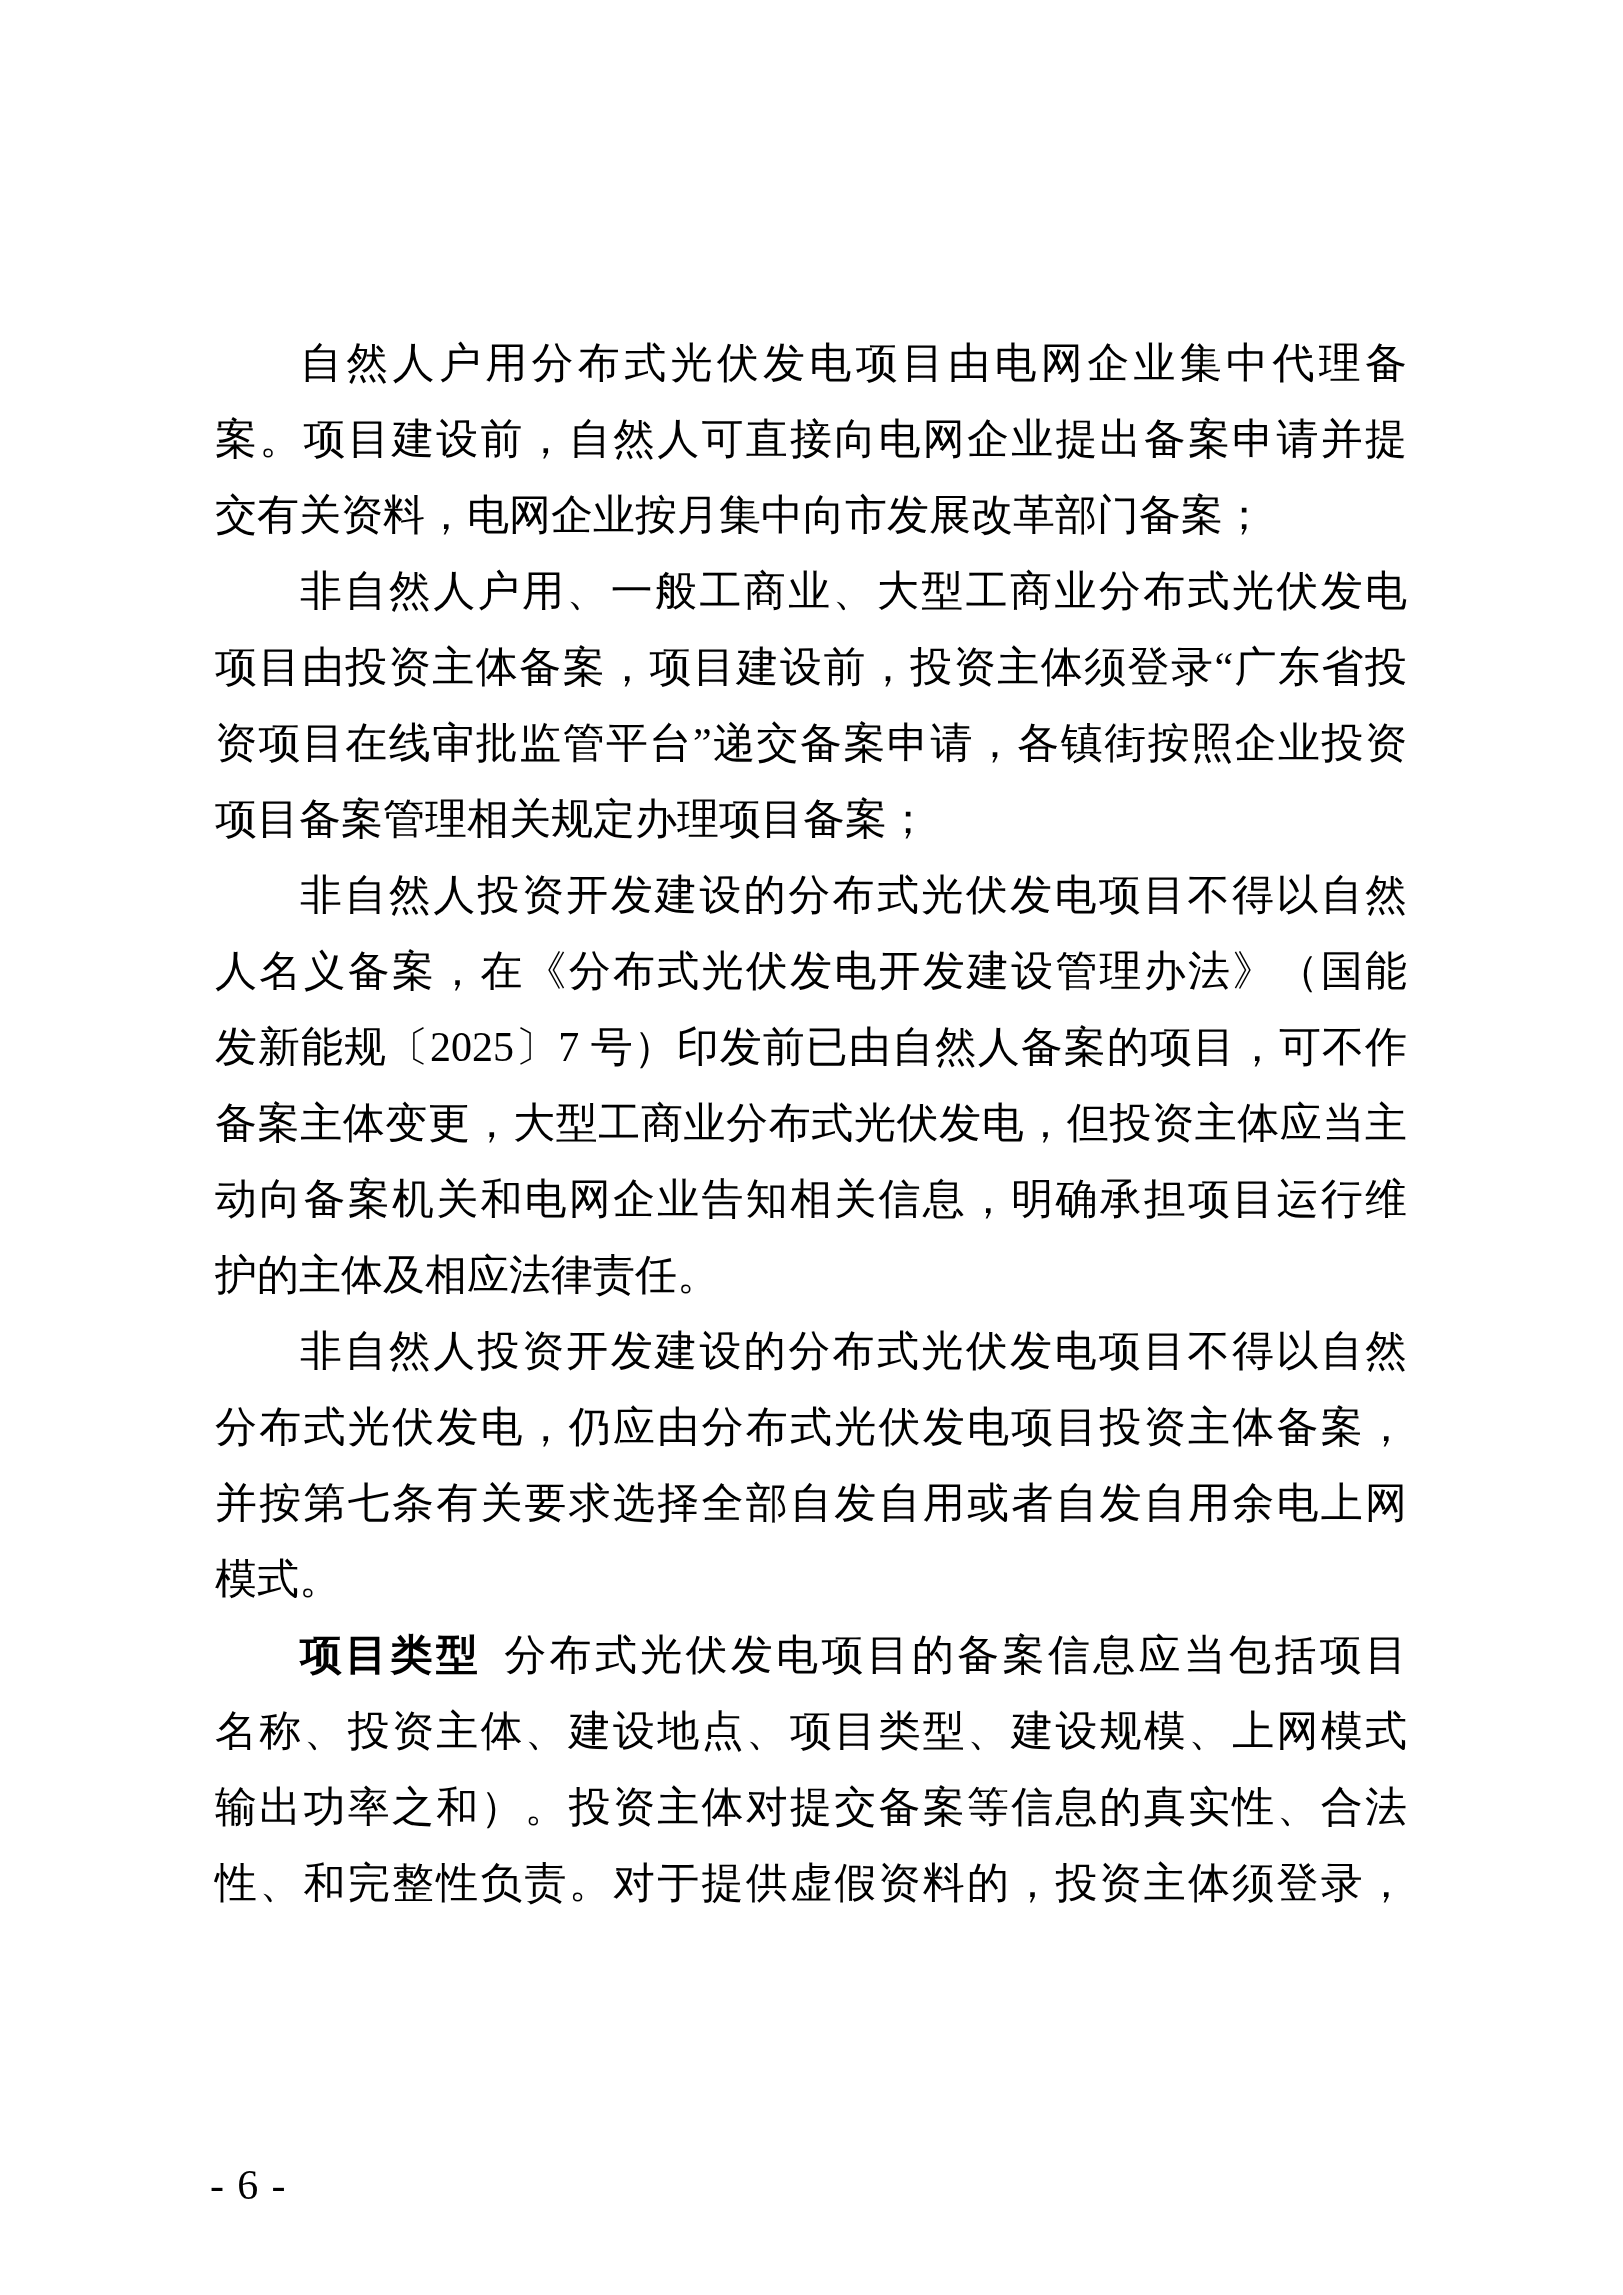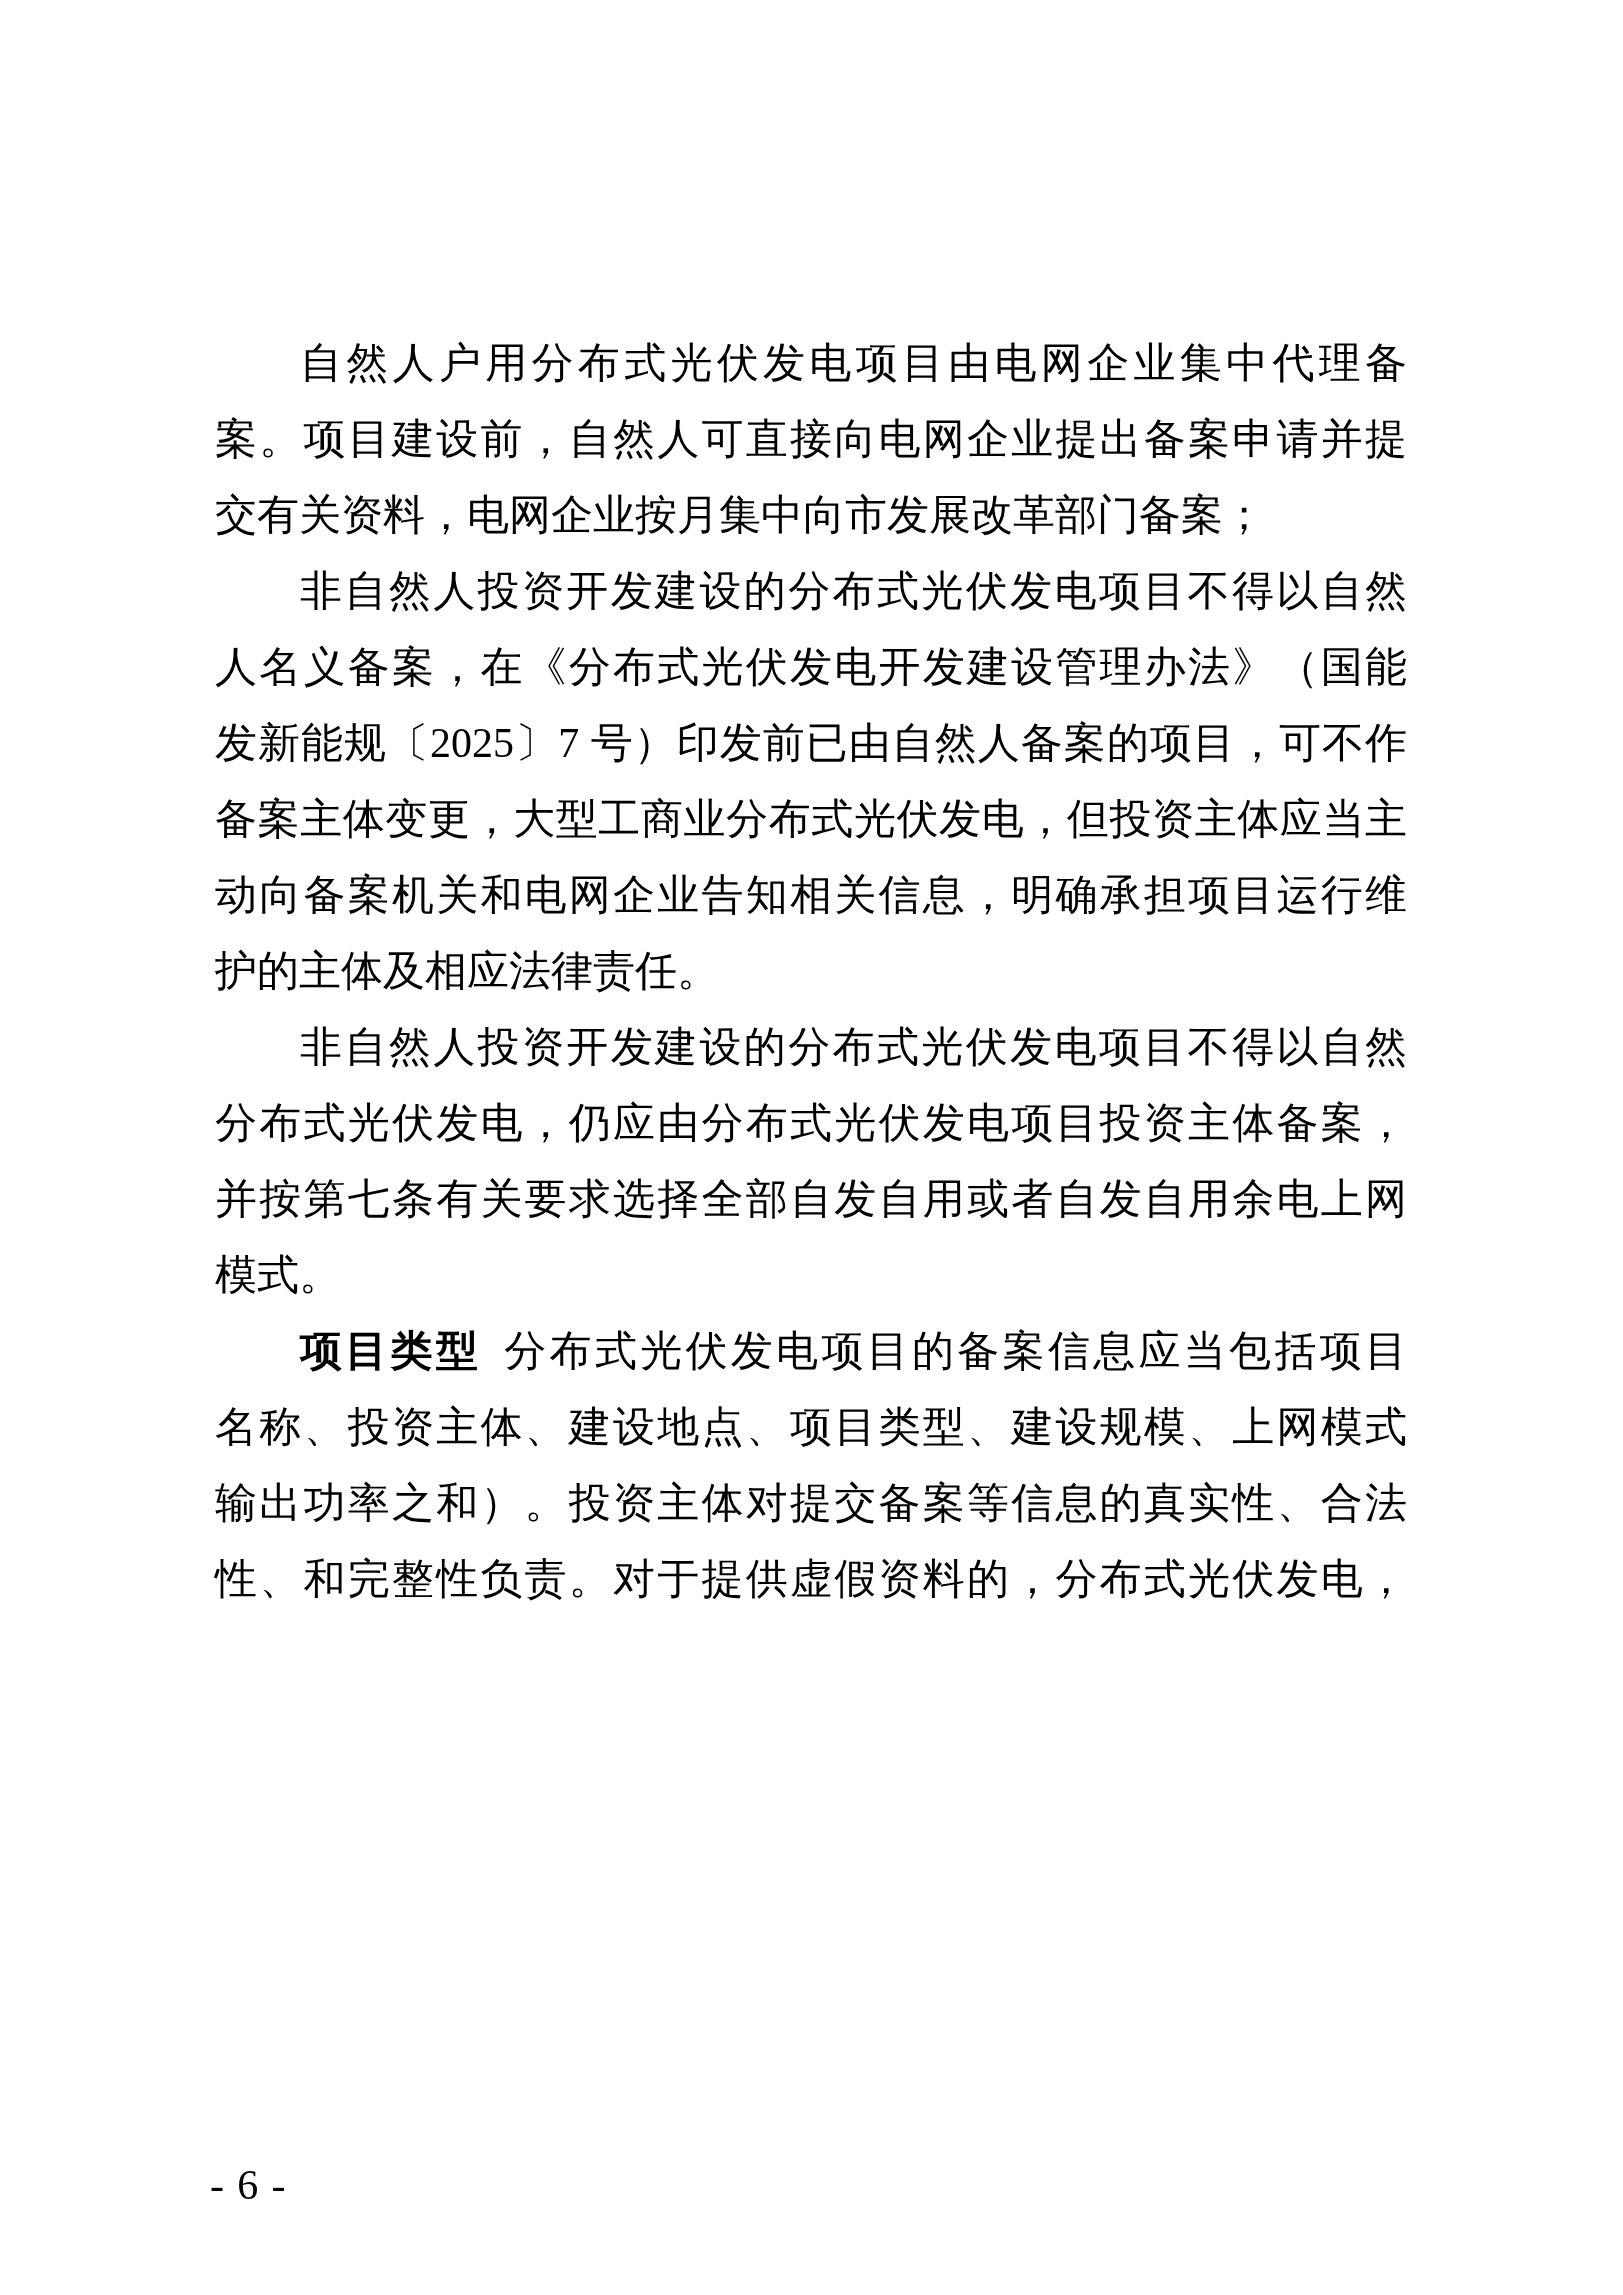--- a/index.html
+++ b/index.html
@@ -53,20 +53,26 @@
 
 <div class="page">
   <main class="body-text">
 
     <section class="para">
       <div class="line indent">自然人户用分布式光伏发电项目由电网企业集中代理备</div>
       <div class="line">案。项目建设前，自然人可直接向电网企业提出备案申请并提</div>
       <div class="line end">交有关资料，电网企业按月集中向市发展改革部门备案；</div>
     </section>
 
+    <section class="para">
+      <div class="line indent">非自然人户用、一般工商业、大型工商业分布式光伏发电</div>
+      <div class="line">项目由投资主体备案，项目建设前，投资主体须登录“广东省投</div>
+      <div class="line">资项目在线审批监管平台”递交备案申请，各镇街按照企业投资</div>
+      <div class="line end">项目备案管理相关规定办理项目备案；</div>
+    </section>
 
     <section class="para">
       <div class="line indent">非自然人投资开发建设的分布式光伏发电项目不得以自然</div>
       <div class="line">人名义备案，在《分布式光伏发电开发建设管理办法》（国能</div>
       <div class="line">发新能规〔2025〕7 号）印发前已由自然人备案的项目，可不作</div>
       <div class="line">备案主体变更，大型工商业分布式光伏发电，但投资主体应当主</div>
       <div class="line">动向备案机关和电网企业告知相关信息，明确承担项目运行维</div>
       <div class="line end">护的主体及相应法律责任。</div>
     </section>
 
@@ -76,20 +82,20 @@
       <div class="line">并按第七条有关要求选择全部自发自用或者自发自用余电上网</div>
       <div class="line end">模式。</div>
     </section>
 
     <section class="para">
       <div class="line indent">
         <span class="heading">项目类型</span><span>分布式光伏发电项目的备案信息应当包括项目</span>
       </div>
       <div class="line">名称、投资主体、建设地点、项目类型、建设规模、上网模式</div>
       <div class="line">输出功率之和）。投资主体对提交备案等信息的真实性、合法</div>
-      <div class="line">性、和完整性负责。对于提供虚假资料的，分布式光伏发电，</div>
+      <div class="line">性、和完整性负责。对于提供虚假资料的，投资主体须登录，</div>
     </section>
 
   </main>
 
   <footer class="page-number">- 6 -</footer>
 </div>
 
 
 </body></html>

